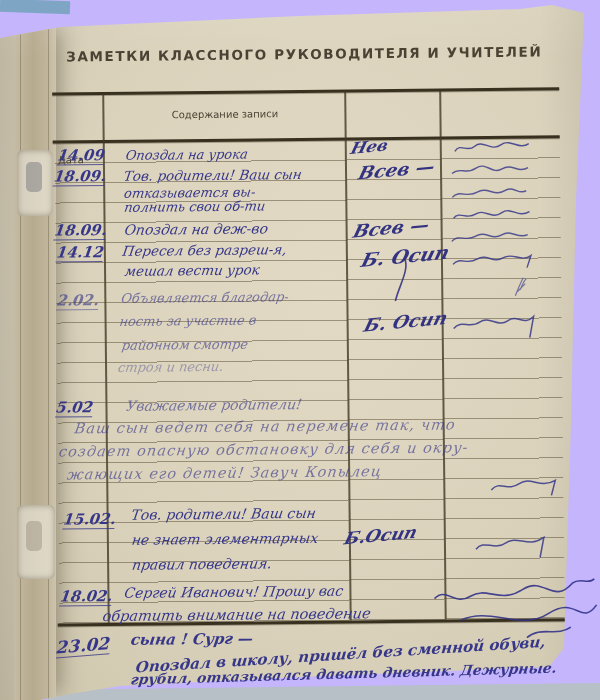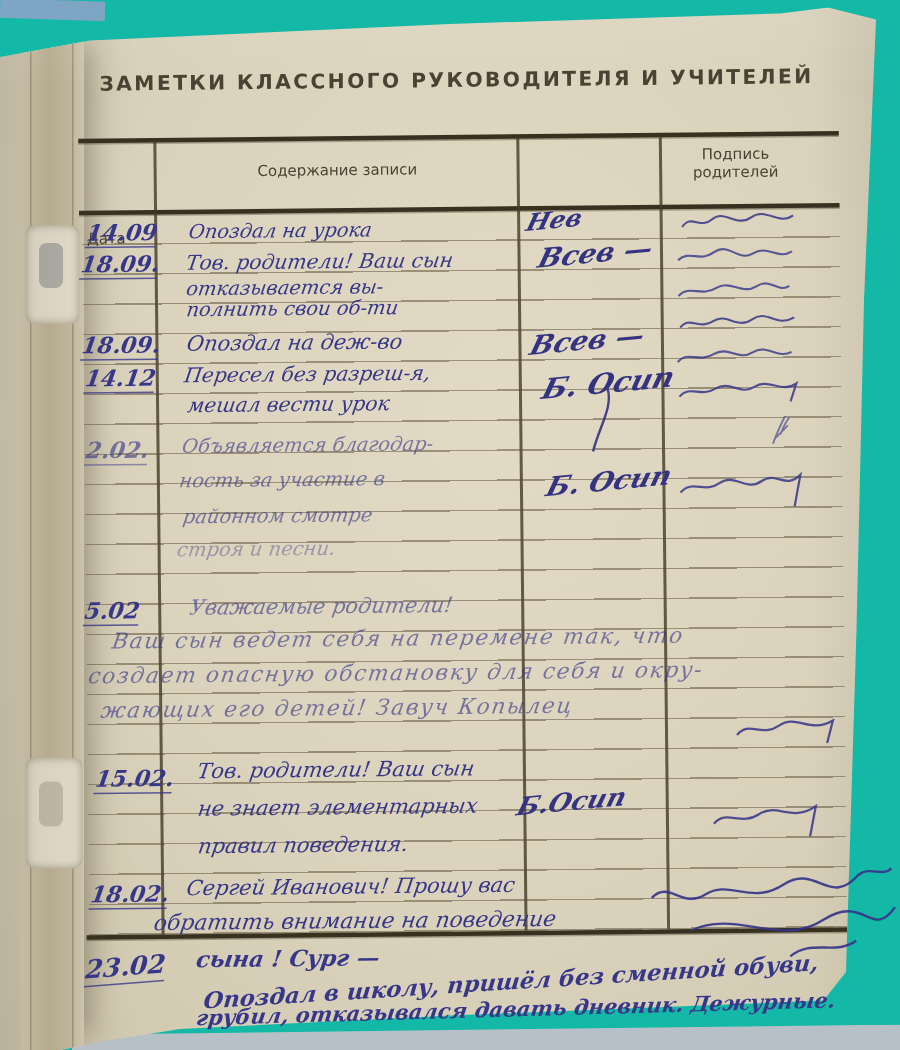--- a/index.html
+++ b/index.html
@@ -1,16 +1,16 @@
 <!DOCTYPE html>
 <html><head>
 <meta charset="utf-8">
 <style>
   html,body{margin:0;padding:0;}
-  #scan{position:relative;width:600px;height:700px;background:#14b8a6;overflow:hidden;
+  #scan{position:relative;width:600px;height:700px;background:#c4b5fd;overflow:hidden;
         font-family:"DejaVu Sans",sans-serif;}
   
   .blue-top{position:absolute;left:0;top:0;width:70px;height:13px;background:#7ea6c4;
             transform:rotate(2deg);}
   .blue-bottom{position:absolute;left:48px;top:683px;width:552px;height:17px;background:#b7c0c6;
             clip-path:polygon(0 40%,100% 0,100% 100%,0 100%);}
   
   .page{position:absolute;left:0;top:0;width:600px;height:700px;
         background:
           radial-gradient(ellipse at 55% 40%, #e2dac4 0%, #dad2bb 55%, #cfc6ad 100%);
@@ -77,21 +77,20 @@
     <div class="bold-line" style="left:55px;top:90px;width:507px;"></div>
     <div class="bold-line" style="left:55px;top:138px;width:507px;"></div>
     <div class="bold-line" style="left:55px;top:621px;width:507px;height:2.5px;"></div>
     <div class="vline" style="left:105px;top:92px;height:529px;"></div>
     <div class="vline" style="left:347px;top:92px;height:529px;"></div>
     <div class="vline" style="left:442px;top:92px;height:529px;"></div>
     <div class="rules"></div>
 
     <div class="colhead" style="left:49px;top:108px;width:48px;margin-top:44px;">Дата</div>
     <div class="colhead" style="left:120px;top:108px;width:215px;">Содержание записи</div>
-    <div class="colhead" style="left:448px;top:100px;width:90px;">Подпись родителей</div>
 
     <span class="hw date" style="left:60px;top:144px;">14.09</span>
     <span class="hw line" style="left:128px;top:146px;">Опоздал на урока</span>
     <span class="sig" style="left:354px;top:138px;font-size:16px;">Нев</span>
 
     <span class="hw date" style="left:56px;top:165px;">18.09.</span>
     <span class="hw line" style="left:126px;top:166px;font-size:13.5px;">Тов. родители! Ваш сын</span>
     <span class="hw line" style="left:126px;top:184px;">отказывается вы-</span>
     <span class="hw line" style="left:126px;top:198px;">полнить свои об-ти</span>
     <span class="sig" style="left:362px;top:160px;font-size:18px;">Всев —</span>

